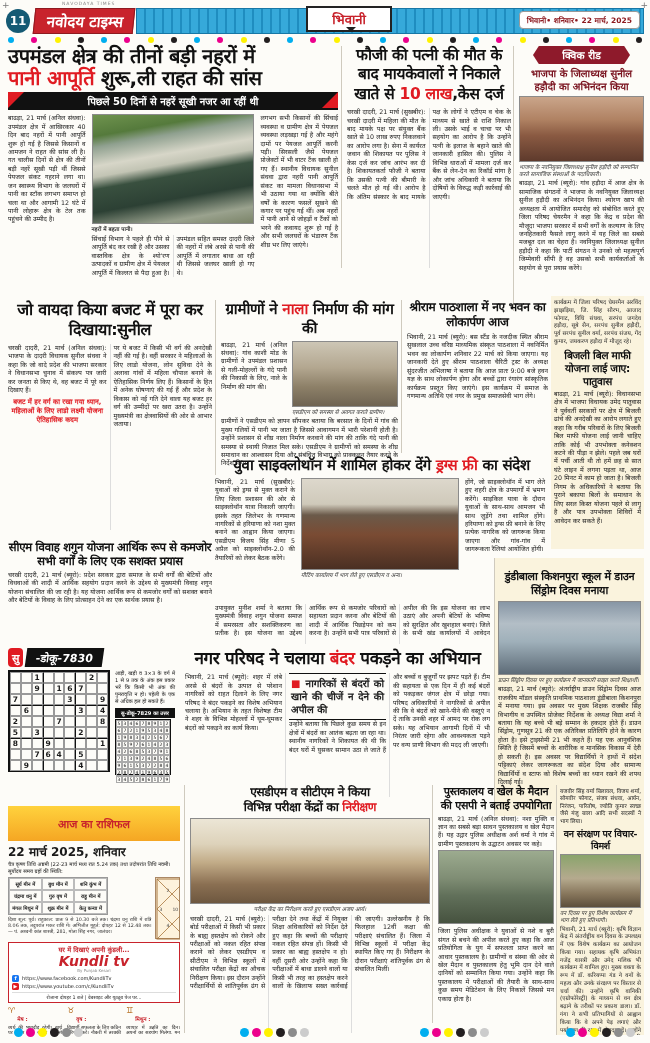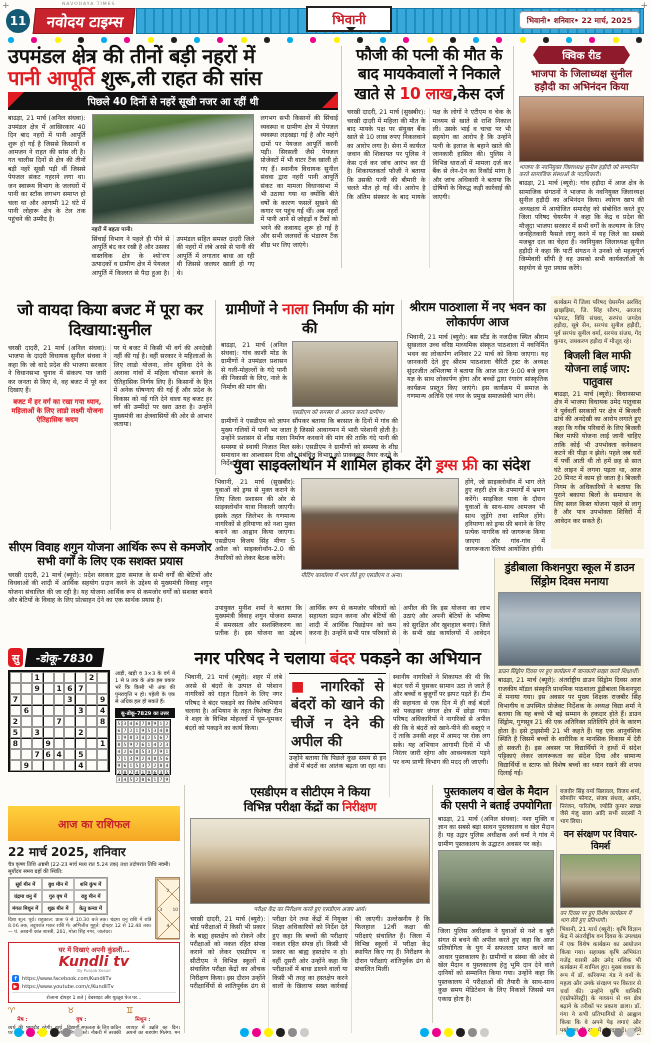--- a/index.html
+++ b/index.html
@@ -39,21 +39,21 @@
   .subbar{position:relative;background:#111;color:#fff;font-weight:700;font-size:10px;text-align:center;
           padding:2px 18px;margin:3px 0 4px;}
   .subbar::before,.subbar::after{content:"";position:absolute;top:0;width:0;height:0;border:8px solid transparent;}
   .subbar::before{left:0;border-left-color:#e01b22;border-top-color:#e01b22;}
   .subbar::after{right:0;border-right-color:#e01b22;border-bottom-color:#e01b22;}
   .rail{border-left:1px solid #cfcabe;padding-left:5px;}
   .cream{background:#faf3dd;}
   .qr-badge{background:#8e1a2b;color:#fff;font-weight:800;font-size:10.5px;text-align:center;
             padding:2px 8px;margin:0 14px 4px;clip-path:polygon(6% 0,94% 0,100% 50%,94% 100%,6% 100%,0 50%);}
   .mini-hl{font-weight:800;text-align:center;line-height:1.25;}
-  .bullet-box{font-weight:800;font-size:14px;line-height:1.3;border-top:1.5px solid #111;border-bottom:1.5px solid #111;
+  .bullet-box{font-weight:800;font-size:10px;line-height:1.3;border-top:1.5px solid #111;border-bottom:1.5px solid #111;
               padding:3px 2px;margin:2px 0 0;break-inside:avoid;}
   .bullet-box::before{content:"■ ";color:#e01b22;}
   .hl-quote{color:#e01b22;font-weight:700;font-size:6.8px;text-align:center;margin:3px 0;break-inside:avoid;}
   
   .sud-head{display:flex;align-items:center;gap:3px;margin-bottom:3px;}
   .sud-su{background:#e01b22;color:#fff;font-weight:800;font-size:11px;border-radius:4px;padding:2px 4px;}
   .sud-name{background:#111;color:#fff;font-weight:800;font-size:11px;padding:2px 10px;transform:skewX(-8deg);}
   #sudoku-grid{display:grid;grid-template-columns:repeat(9,1fr);width:102px;height:102px;border:2px solid #111;}
   #sudoku-grid .c{border:0.5px solid #999;display:flex;align-items:center;justify-content:center;
                   font-size:7.5px;font-weight:700;}
@@ -133,21 +133,21 @@
       <span class="dot" style="background: rgb(236, 0, 140);"></span>
       <span class="dot" style="background: rgb(255, 242, 0);"></span>
       <span class="dot" style="background: rgb(35, 31, 32);"></span>
     </div>
 
   <div class="blk" style="left:8px;top:46px;width:330px;">
     <div class="hl" style="font-size:20px;line-height:1.08;">
       <span>उपमंडल क्षेत्र की तीनों बड़ी नहरों में</span><br>
       <span class="red">पानी आपूर्ति</span><span> शुरू,ली राहत की सांस</span>
     </div>
-    <div class="subbar">पिछले 40 दिनों से नहरें सूखी नजर आ रहीं थी</div>
+    <div class="subbar">पिछले 50 दिनों से नहरें सूखी नजर आ रहीं थी</div>
     <div style="display:flex;gap:6px;">
       <div class="body" style="width:78px;">बाढड़ा, 21 मार्च (अनिल संधवा): उपमंडल क्षेत्र में आखिरकार 40 दिन बाद नहरों में पानी आपूर्ति शुरू हो गई है जिससे किसानों व आमजन ने राहत की सांस ली है। गत चालीस दिनों से क्षेत्र की तीनों बड़ी नहरें सूखी पड़ी थीं जिससे पेयजल संकट गहराने लगा था। जन स्वास्थ्य विभाग के जलघरों में पानी का स्टॉक लगभग समाप्त हो चला था और आगामी 12 घंटे में पानी लोहारू क्षेत्र के टेल तक पहुंचने की उम्मीद है।</div>
       <div style="width:164px;">
         <div class="photo" style="height:110px;background:
             linear-gradient(170deg,#6f934e 0%,#557a3c 16%,#8fa08f 24%,#d7d6c8 38%,#c2c4b4 46%,#39503f 55%,#2c4034 72%,#9aa28e 88%,#7b8468 100%);"></div>
         <div class="caption">नहरों में बहता पानी।</div>
         <div class="body cols2" style="margin-top:2px;">सिंचाई विभाग ने पहले ही पौने से आपूर्ति बंद कर रखी है और उसका वास्तविक क्षेत्र के श्यो'रण उत्पादकों व ग्रामीण क्षेत्र में पेयजल आपूर्ति में किल्लत से पैदा हुआ है। उपमंडल सहित समस्त दादरी जिले की नहरों में लंबे अरसे से पानी की आपूर्ति में लगातार बाधा आ रही थी जिससे जलघर खाली हो गए थे।</div>
       </div>
       <div class="body" style="width:78px;">लगभग सभी किसानों की सिंचाई व्यवस्था व ग्रामीण क्षेत्र में पेयजल व्यवस्था लड़खड़ा गई है और महंगे दामों पर पेयजल आपूर्ति करनी पड़ी। सिरसली जैसे पेयजल प्रोजेक्टों में भी वाटर टैंक खाली हो गए हैं। स्थानीय विधायक सुनील संधवा द्वारा नहरी पानी आपूर्ति संकट का मामला विधानसभा में भी उठाया गया था क्योंकि बीते वर्षों के कारण फसलें सूखने की कगार पर पहुंच गई थीं। अब नहरों में पानी आने से जोहड़ों व टैंकों को भरने की कवायद शुरू हो गई है और सभी जलघरों के भंडारण टैंक शीघ्र भर लिए जाएंगे।</div>
     </div>
@@ -220,21 +220,21 @@
 
   <div class="blk" style="left:8px;top:540px;width:204px;">
     <div class="hl mini-hl" style="font-size:11.5px;">सीएम विवाह शगुन योजना आर्थिक रूप से कमजोर सभी वर्गों के लिए एक सशक्त प्रयास</div>
     <div class="body" style="margin-top:2px;height:70px;overflow:hidden;">चरखी दादरी, 21 मार्च (ब्यूरो): प्रदेश सरकार द्वारा समाज के सभी वर्गों की बेटियों और विधवाओं की शादी में आर्थिक सहयोग प्रदान करने के उद्देश्य से मुख्यमंत्री विवाह शगुन योजना संचालित की जा रही है। यह योजना आर्थिक रूप से कमजोर वर्गों को सशक्त बनाने और बेटियों के विवाह के लिए प्रोत्साहन देने का एक सार्थक प्रयास है।</div>
   </div>
   <div class="blk" style="left:215px;top:604px;width:275px;">
     <div class="body cols3" style="height:40px;overflow:hidden;">उपायुक्त मुनीश शर्मा ने बताया कि मुख्यमंत्री विवाह शगुन योजना समाज में समरसता और सशक्तिकरण का प्रतीक है। इस योजना का उद्देश्य आर्थिक रूप से कमजोर परिवारों को सहायता प्रदान करना और बेटियों की शादी में आर्थिक पिछड़ेपन को कम करना है। उन्होंने सभी पात्र परिवारों से अपील की कि इस योजना का लाभ उठाएं और अपनी बेटियों के भविष्य को सुरक्षित और खुशहाल बनाएं। जिले के सभी खंड कार्यालयों में आवेदन किए जा सकते हैं तथा शगुन राशि सीधे बैंक खाते में भेजी जाती है।</div>
   </div>
 
   <div class="blk cream rail" style="left:494px;top:558px;width:150px;padding:3px;">
-    <div class="hl mini-hl" style="font-size:11px;">डुंडीबाला किशनपुरा स्कूल में डाउन सिंड्रोम दिवस मनाया</div>
+    <div class="hl mini-hl" style="font-size:11px;margin-top:9px;">डुंडीबाला किशनपुरा स्कूल में डाउन सिंड्रोम दिवस मनाया</div>
     <div class="photo" style="height:74px;margin-top:3px;background:
         linear-gradient(180deg,#8796a5 0%,#b3bec6 30%,#9fb0ba 55%,#5d6b77 100%);"></div>
     <div class="caption cap-it">डाउन सिंड्रोम दिवस पर हुए कार्यक्रम में जानकारी साझा करते शिक्षार्थी।</div>
     <div class="body" style="margin-top:2px;height:128px;overflow:hidden;">बाढड़ा, 21 मार्च (ब्यूरो): अंतर्राष्ट्रीय डाउन सिंड्रोम दिवस आज राजकीय मॉडल संस्कृति प्राथमिक पाठशाला डुंडीबाला किशनपुरा में मनाया गया। इस अवसर पर मुख्य शिक्षक राजबीर सिंह विभागीय व उपस्थित प्रोजेक्ट निर्देशक के अध्यक्ष विद्या शर्मा ने बताया कि यह बच्चे भी बड़े सम्मान के हकदार होते हैं। डाउन सिंड्रोम, गुणसूत्र 21 की एक अतिरिक्त प्रतिलिपि होने के कारण होता है। इसे ट्राइसोमी 21 भी कहते हैं। यह एक आनुवंशिक स्थिति है जिसमें बच्चों के शारीरिक व मानसिक विकास में देरी हो सकती है। इस अवसर पर विद्यार्थियों ने हाथों में संदेश पट्टिकाएं लेकर जागरूकता का संदेश दिया और सामान्य विद्यार्थियों व स्टाफ को विशेष बच्चों का ध्यान रखने की शपथ दिलाई गई।</div>
   </div>
 
   <div class="blk" style="left:185px;top:648px;width:305px;">
     <div class="hl mini-hl" style="font-size:17px;">
       <span>नगर परिषद ने चलाया </span><span class="red">बंदर</span><span> पकड़ने का अभियान</span>
     </div>

